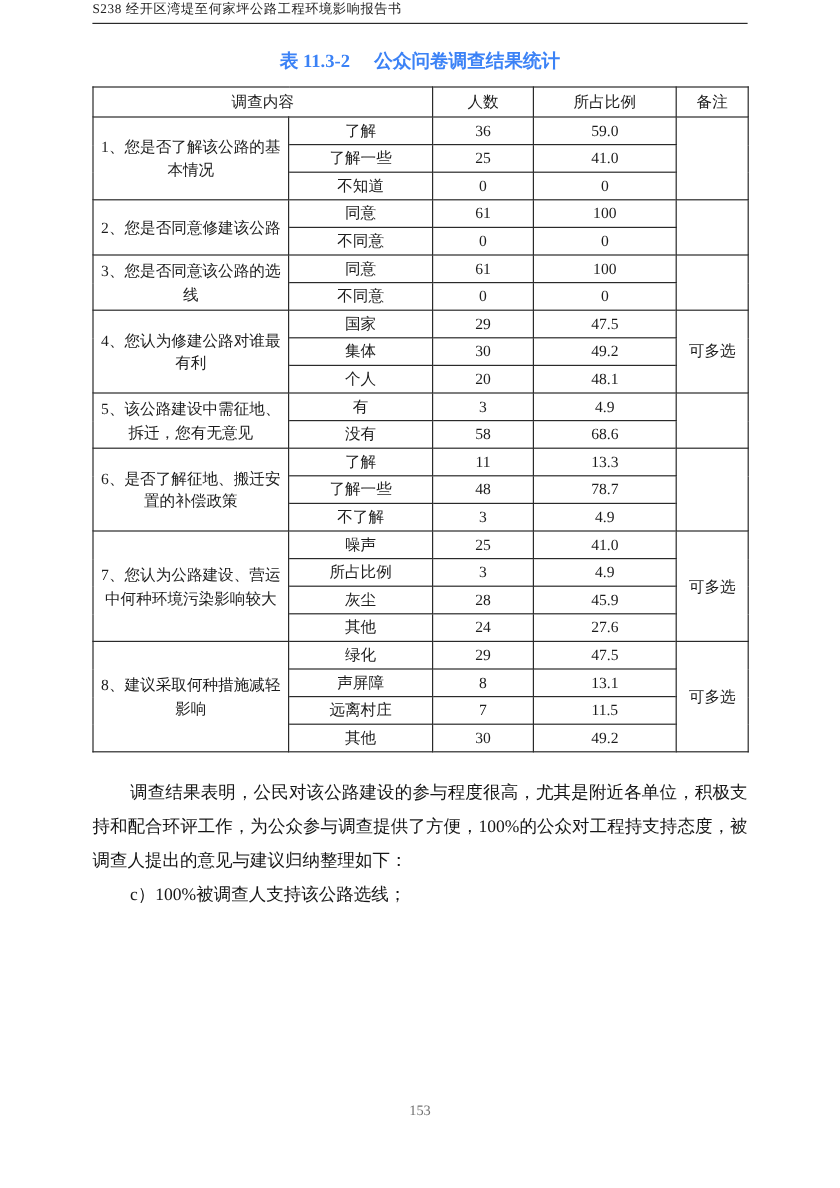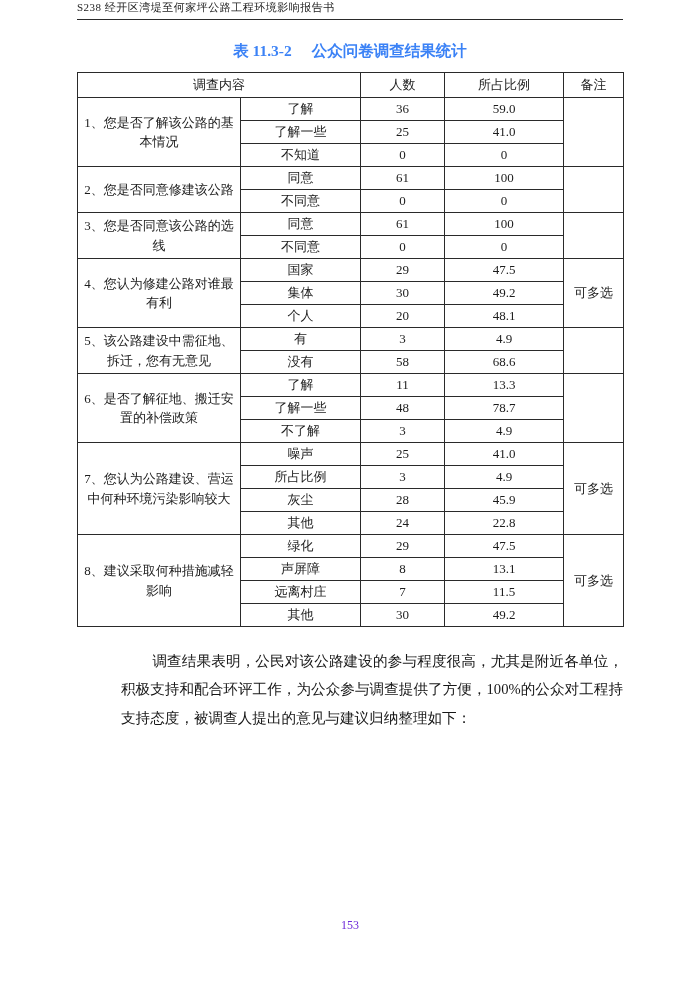--- a/index.html
+++ b/index.html
@@ -68,30 +68,30 @@
   td.note { font-size: 13px; margin-top: 29px; }
   tr.group-start td { border-top: 1.8px solid #222; }
   
   .body-text {
     margin-top: 20px;
     font-size: 14.6px;
     line-height: 28.4px;
     text-align: justify;
     color: #161616;
   }
-  .para { text-indent: 2.15em; margin-left: 44px; }
+  .para { text-indent: 2.15em; }
   
   .page-number {
     position: absolute;
     left: 0;
     width: 700px;
     top: 918px;
     text-align: center;
     font-size: 12px;
-    color: #6d28d9;
+    color: #737373;
   }
 </style>
 </head>
 <body>
 
 <div class="page">
   <div class="content">
 
     <div class="doc-header">
       <span>S238 经开区湾堤至何家坪公路工程环境影响报告书</span>
@@ -224,21 +224,21 @@
           <td>4.9</td>
         </tr>
         <tr>
           <td>灰尘</td>
           <td>28</td>
           <td>45.9</td>
         </tr>
         <tr>
           <td>其他</td>
           <td>24</td>
-          <td>22.8</td>
+          <td>27.6</td>
         </tr>
 
         <tr class="group-start">
           <td class="q" rowspan="4">8、建议采取何种措施减轻影响</td>
           <td>绿化</td>
           <td>29</td>
           <td>47.5</td>
           <td class="note" rowspan="4">可多选</td>
         </tr>
         <tr>
@@ -254,18 +254,19 @@
         <tr>
           <td>其他</td>
           <td>30</td>
           <td>49.2</td>
         </tr>
       </tbody>
     </table>
 
     <div class="body-text">
       <p class="para">调查结果表明，公民对该公路建设的参与程度很高，尤其是附近各单位，积极支持和配合环评工作，为公众参与调查提供了方便，100%的公众对工程持支持态度，被调查人提出的意见与建议归纳整理如下：</p>
+      <p class="para">c）100%被调查人支持该公路选线；</p>
     </div>
 
   </div>
 
   <div class="page-number">153</div>
 </div>
 
 </body></html>

